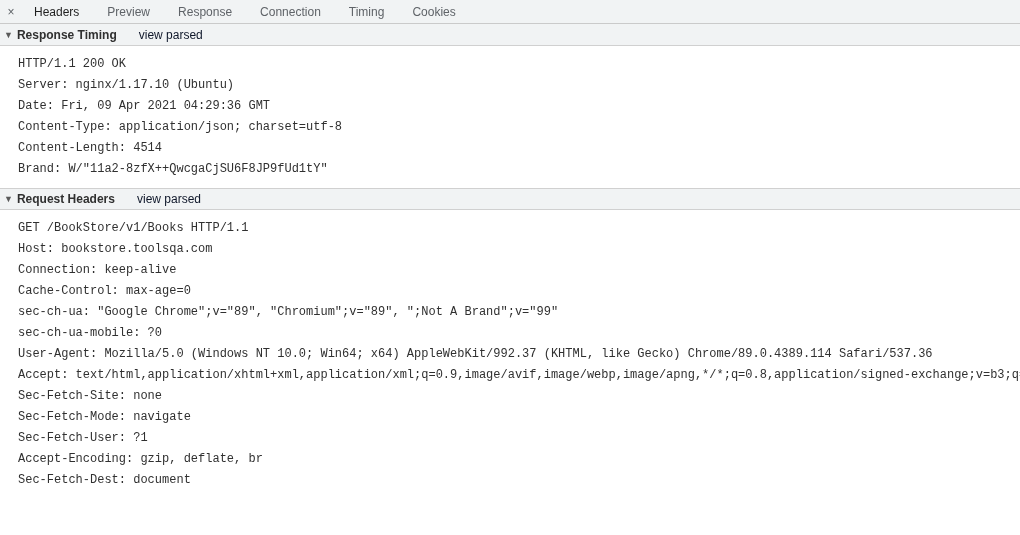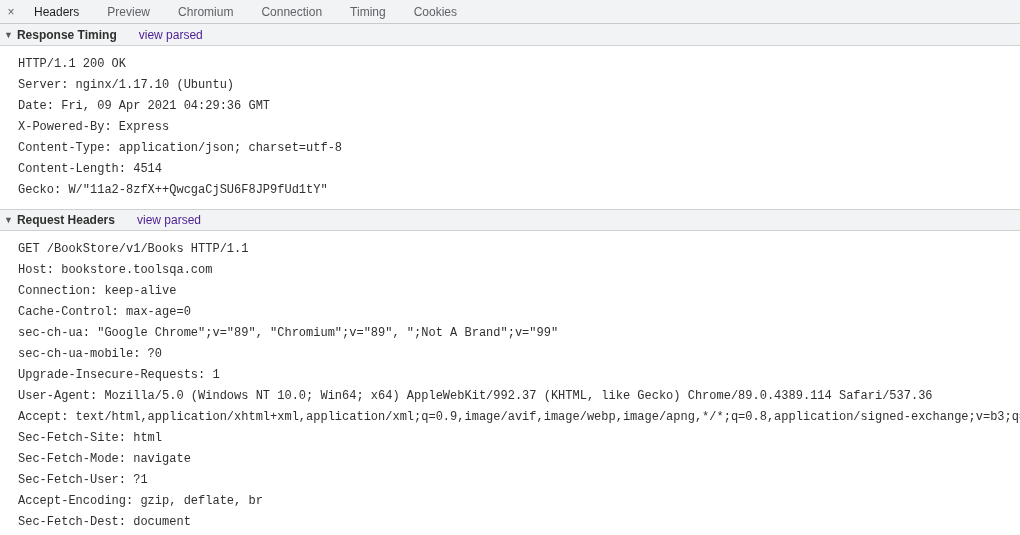--- a/index.html
+++ b/index.html
@@ -52,75 +52,73 @@
     margin-right: 4px;
     cursor: pointer;
   }
   .section-title {
     font-weight: 700;
     color: #303030;
     cursor: pointer;
   }
   .view-parsed {
     margin-left: 22px;
-    color: #4c1d95;
+    color: #0f172a;
     cursor: pointer;
   }
   .header-lines {
     padding: 8px 16px 8px 18px;
   }
   .hline {
     font-family: Consolas, "Courier New", monospace;
     font-size: 12px;
     color: #303030;
     line-height: 21px;
     white-space: pre;
   }
 </style>
 </head>
 <body>
 
 <div class="tabbar">
   <div class="close-btn">×</div>
   <div class="tab active">Headers</div>
   <div class="tab">Preview</div>
-  <div class="tab">Chromium</div>
+  <div class="tab">Response</div>
   <div class="tab">Connection</div>
   <div class="tab">Timing</div>
   <div class="tab">Cookies</div>
 </div>
 
 <div class="section-header first">
   <span class="disclosure">▼</span>
   <span class="section-title">Response Timing</span>
   <span class="view-parsed">view parsed</span>
 </div>
 <div class="header-lines">
   <div class="hline">HTTP/1.1 200 OK</div>
   <div class="hline">Server: nginx/1.17.10 (Ubuntu)</div>
   <div class="hline">Date: Fri, 09 Apr 2021 04:29:36 GMT</div>
-  <div class="hline">X-Powered-By: Express</div>
   <div class="hline">Content-Type: application/json; charset=utf-8</div>
   <div class="hline">Content-Length: 4514</div>
-  <div class="hline">Gecko: W/"11a2-8zfX++QwcgaCjSU6F8JP9fUd1tY"</div>
+  <div class="hline">Brand: W/"11a2-8zfX++QwcgaCjSU6F8JP9fUd1tY"</div>
 </div>
 
 <div class="section-header">
   <span class="disclosure">▼</span>
   <span class="section-title">Request Headers</span>
   <span class="view-parsed">view parsed</span>
 </div>
 <div class="header-lines">
   <div class="hline">GET /BookStore/v1/Books HTTP/1.1</div>
   <div class="hline">Host: bookstore.toolsqa.com</div>
   <div class="hline">Connection: keep-alive</div>
   <div class="hline">Cache-Control: max-age=0</div>
   <div class="hline">sec-ch-ua: "Google Chrome";v="89", "Chromium";v="89", ";Not A Brand";v="99"</div>
   <div class="hline">sec-ch-ua-mobile: ?0</div>
-  <div class="hline">Upgrade-Insecure-Requests: 1</div>
   <div class="hline">User-Agent: Mozilla/5.0 (Windows NT 10.0; Win64; x64) AppleWebKit/992.37 (KHTML, like Gecko) Chrome/89.0.4389.114 Safari/537.36</div>
   <div class="hline">Accept: text/html,application/xhtml+xml,application/xml;q=0.9,image/avif,image/webp,image/apng,*/*;q=0.8,application/signed-exchange;v=b3;q=0.9</div>
-  <div class="hline">Sec-Fetch-Site: html</div>
+  <div class="hline">Sec-Fetch-Site: none</div>
   <div class="hline">Sec-Fetch-Mode: navigate</div>
   <div class="hline">Sec-Fetch-User: ?1</div>
   <div class="hline">Accept-Encoding: gzip, deflate, br</div>
   <div class="hline">Sec-Fetch-Dest: document</div>
 </div>
 
 </body></html>

